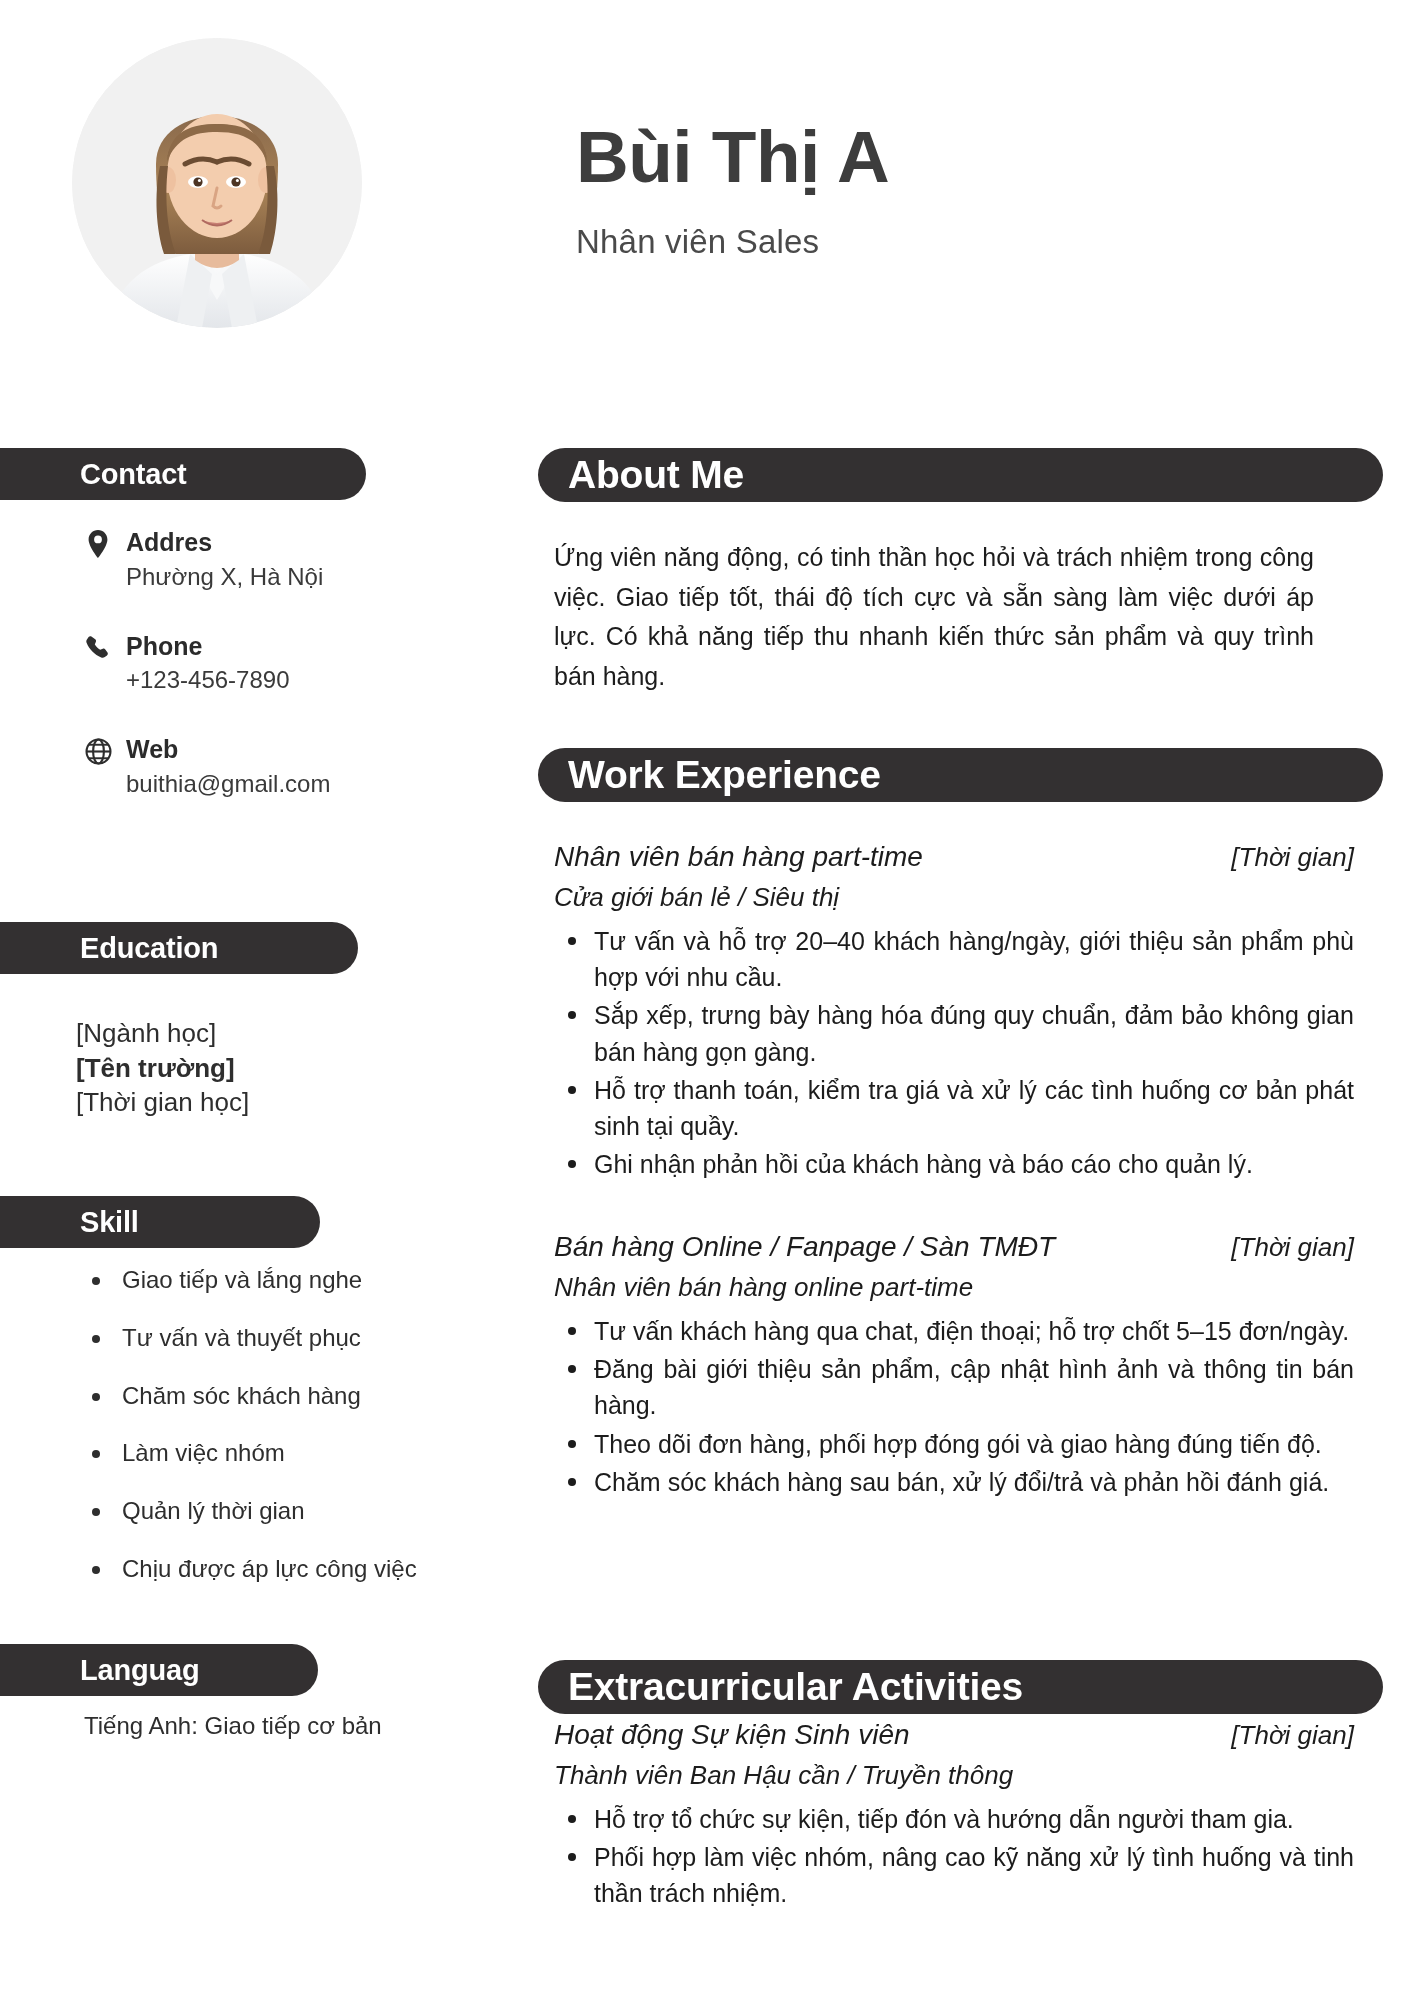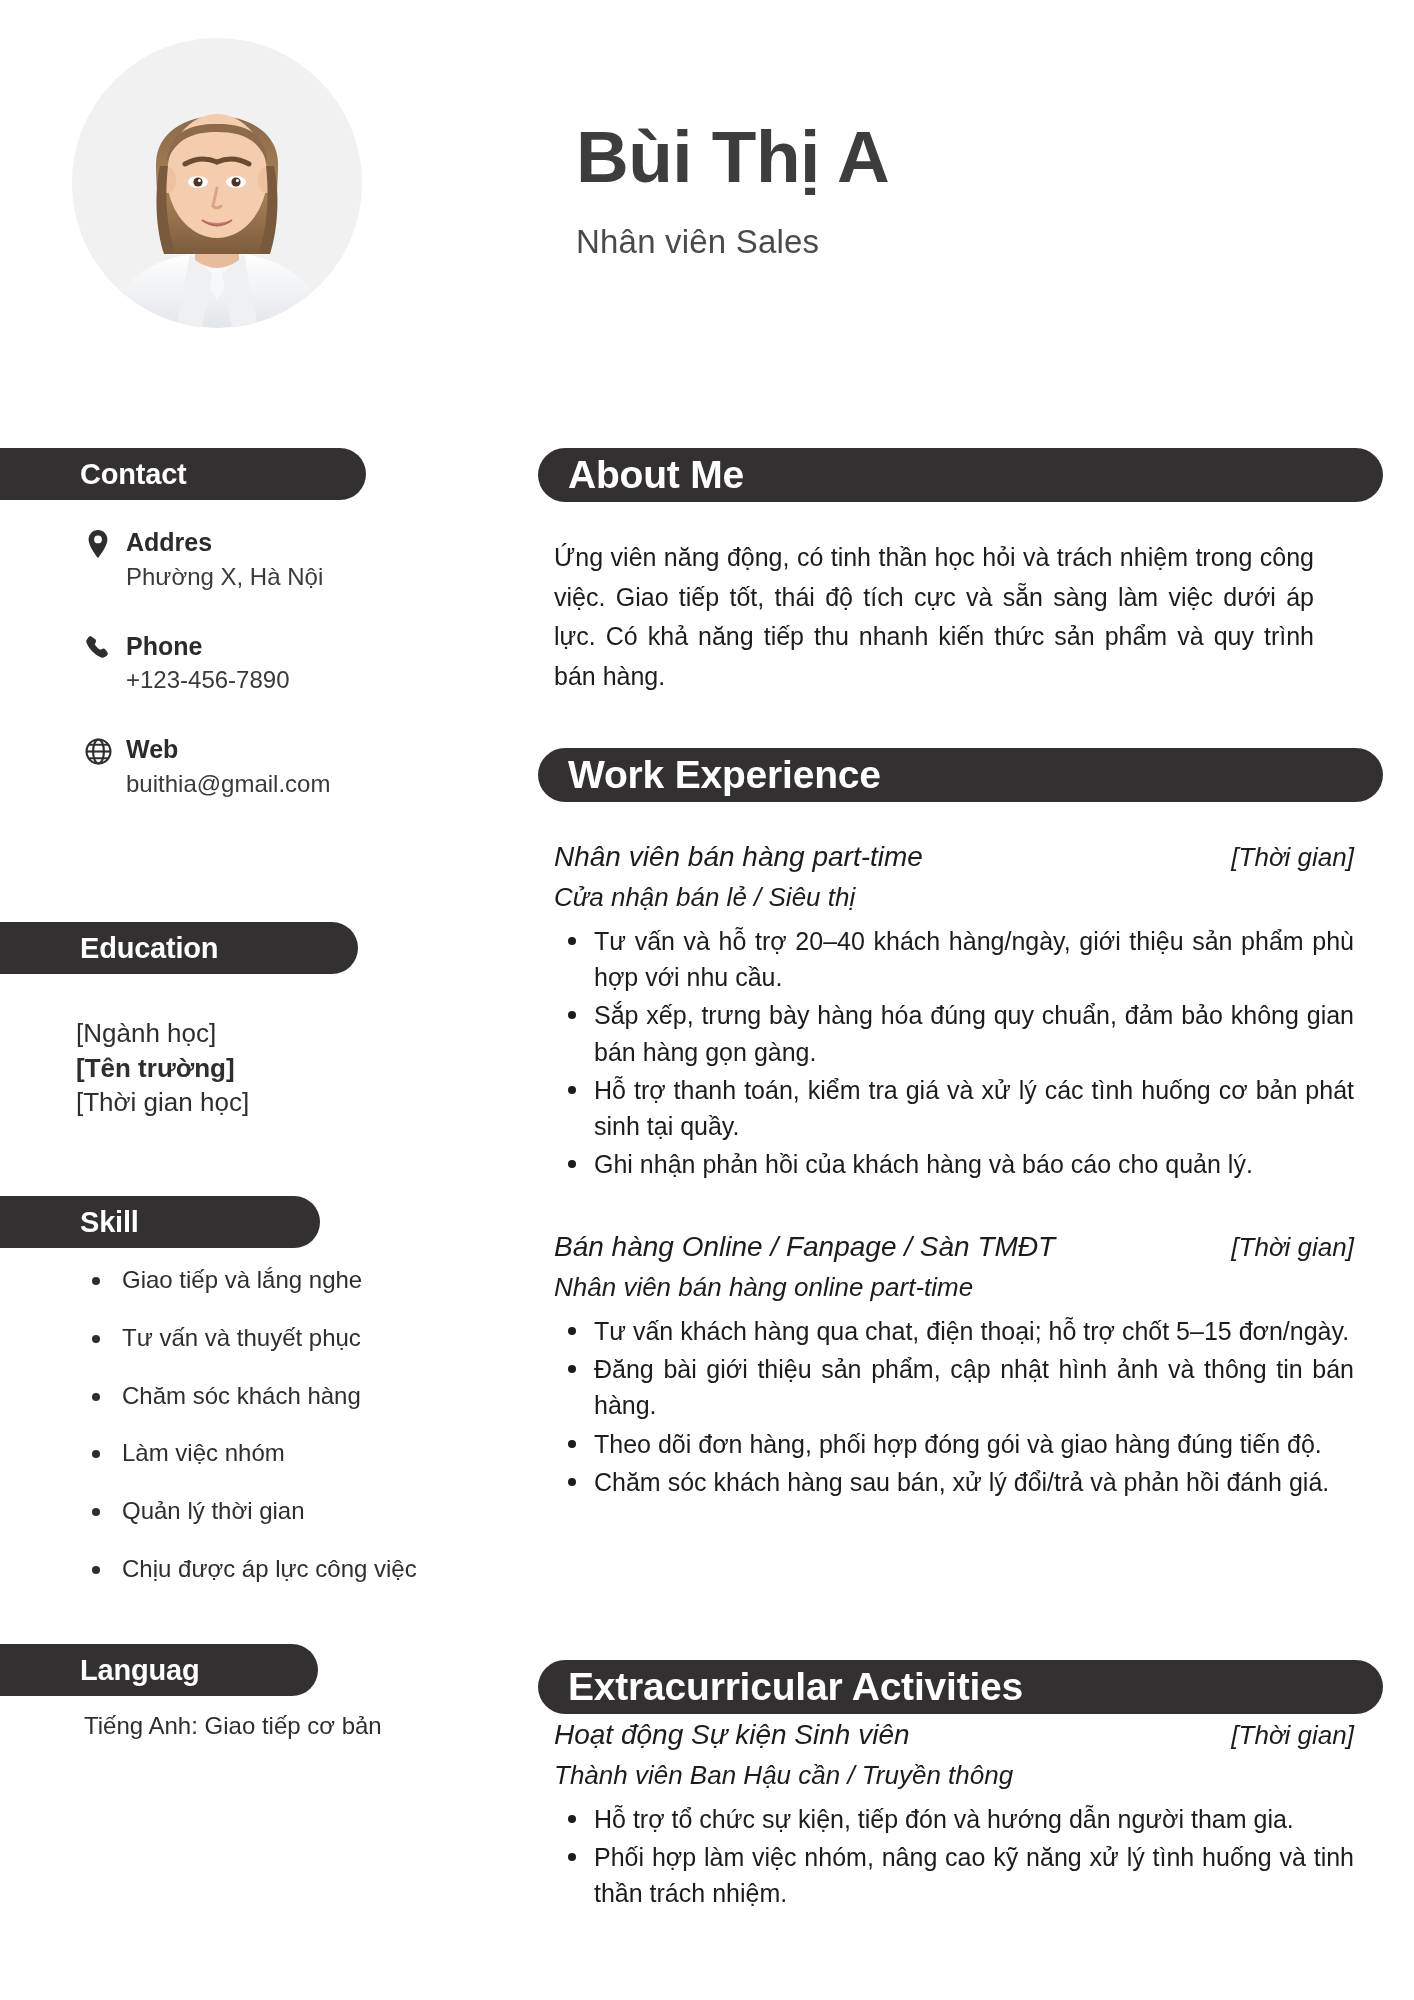--- a/index.html
+++ b/index.html
@@ -350,21 +350,21 @@
 
     <div class="pill pill-right" style="top:748px;">
       <span>Work Experience</span>
     </div>
 
     <div class="entry entry-work1">
       <div class="entry-head">
         <span class="entry-title">Nhân viên bán hàng part-time</span>
         <span class="entry-date">[Thời gian]</span>
       </div>
-      <div class="entry-sub">Cửa nhận bán lẻ / Siêu thị</div>
+      <div class="entry-sub">Cửa giới bán lẻ / Siêu thị</div>
       <div class="entry-bullets">
         <div class="bullet">Tư vấn và hỗ trợ 20–40 khách hàng/ngày, giới thiệu sản phẩm phù hợp với nhu cầu.</div>
         <div class="bullet">Sắp xếp, trưng bày hàng hóa đúng quy chuẩn, đảm bảo không gian bán hàng gọn gàng.</div>
         <div class="bullet">Hỗ trợ thanh toán, kiểm tra giá và xử lý các tình huống cơ bản phát sinh tại quầy.</div>
         <div class="bullet">Ghi nhận phản hồi của khách hàng và báo cáo cho quản lý.</div>
       </div>
     </div>
 
     <div class="entry entry-work2">
       <div class="entry-head">

